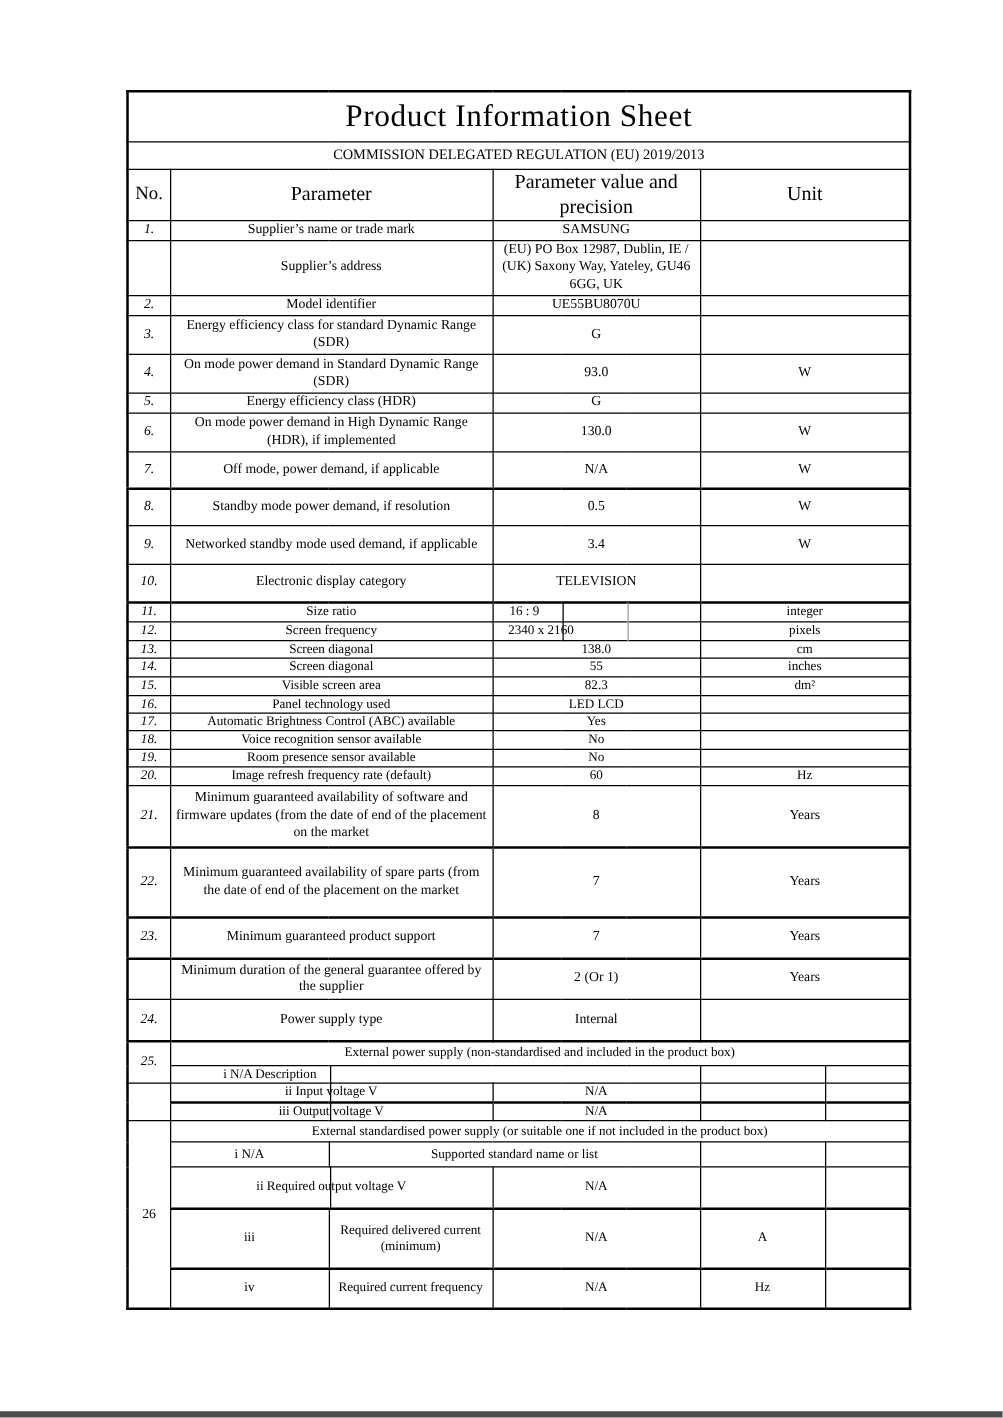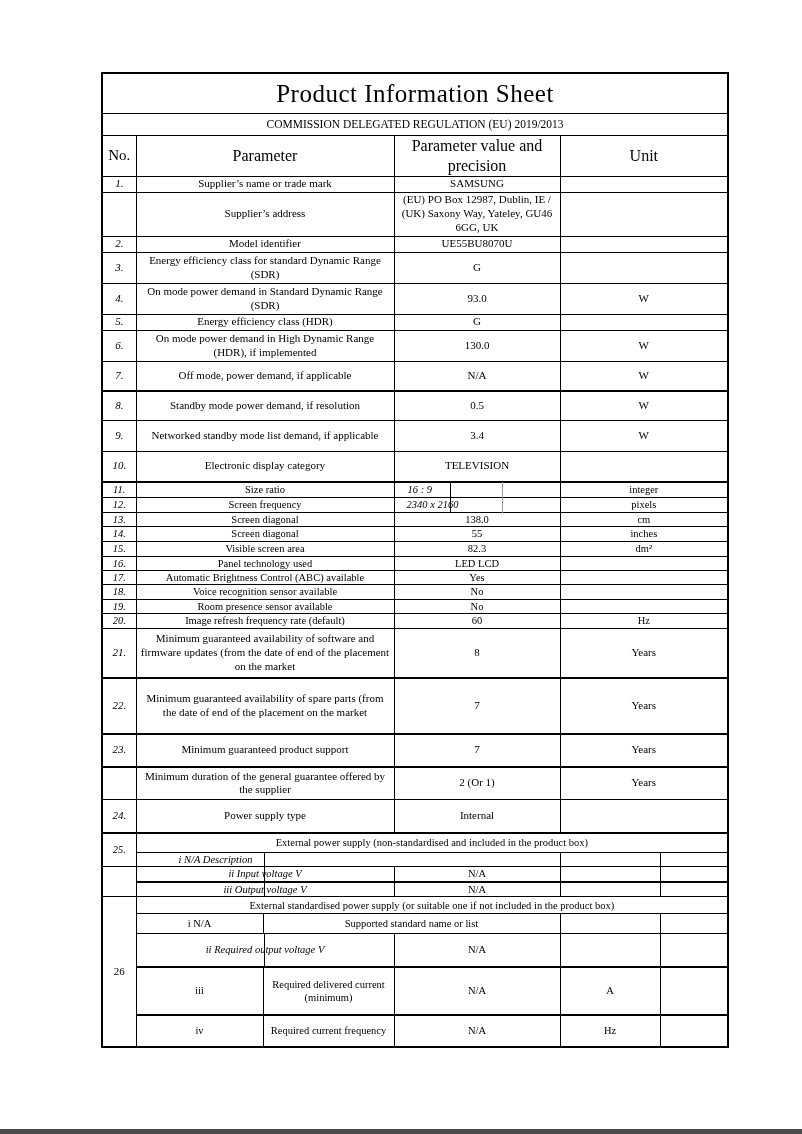--- a/index.html
+++ b/index.html
@@ -6,21 +6,21 @@
   body{
     width:802px;height:1134px;position:relative;background:#ffffff;
     font-family:"Liberation Serif", serif;color:#000;
   }
   .sheet{position:absolute;left:101px;top:72px;width:632px;}
   table{border-collapse:collapse;table-layout:fixed;width:626px;border:2px solid #000;}
   td{
     border:1px solid #000;padding:0 2px;text-align:center;vertical-align:middle;
     font-size:11px;line-height:1.25;overflow:visible;word-wrap:break-word;
   }
-  td.rel{position:relative;font-style:italic;}
+  td.rel{position:relative;}
   .title-cell{font-size:25px;letter-spacing:0.5px;}
   .subtitle-cell{font-size:11.5px;}
   .hdr{font-size:16px;}
   .hdr-no{font-size:15px;}
   .no{font-style:italic;font-size:11px;}
   .no26{font-style:normal;font-size:11px;}
   .sm{font-size:10.5px;}
   .bt2 td{border-top-width:2px;}
   .pl{text-align:left;}
   .vl{position:absolute;top:-1px;bottom:-1px;width:1px;background:#000;display:block;}
@@ -118,21 +118,21 @@
 
   <tr style="height:29px" class="bt2">
     <td class="no">8.</td>
     <td colspan="2">Standby mode power demand, if resolution</td>
     <td colspan="3">0.5</td>
     <td colspan="2">W</td>
   </tr>
 
   <tr style="height:31px">
     <td class="no">9.</td>
-    <td colspan="2">Networked standby mode list demand, if applicable</td>
+    <td colspan="2">Networked standby mode used demand, if applicable</td>
     <td colspan="3">3.4</td>
     <td colspan="2">W</td>
   </tr>
 
   <tr style="height:31px">
     <td class="no">10.</td>
     <td colspan="2">Electronic display category</td>
     <td colspan="3">TELEVISION</td>
     <td colspan="2"></td>
   </tr>

